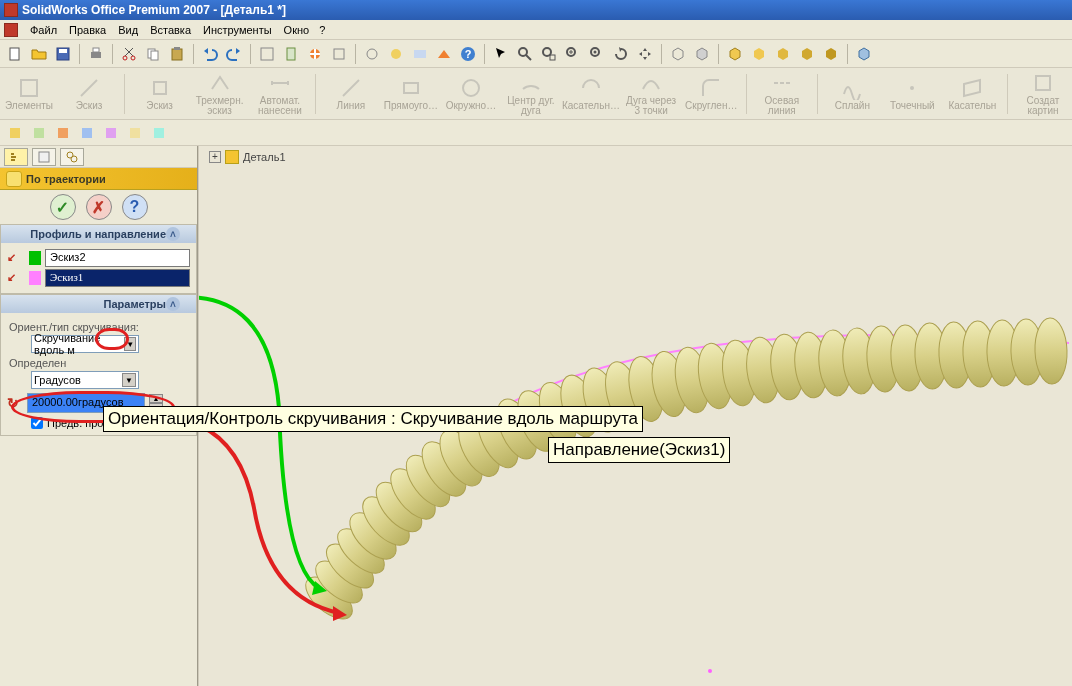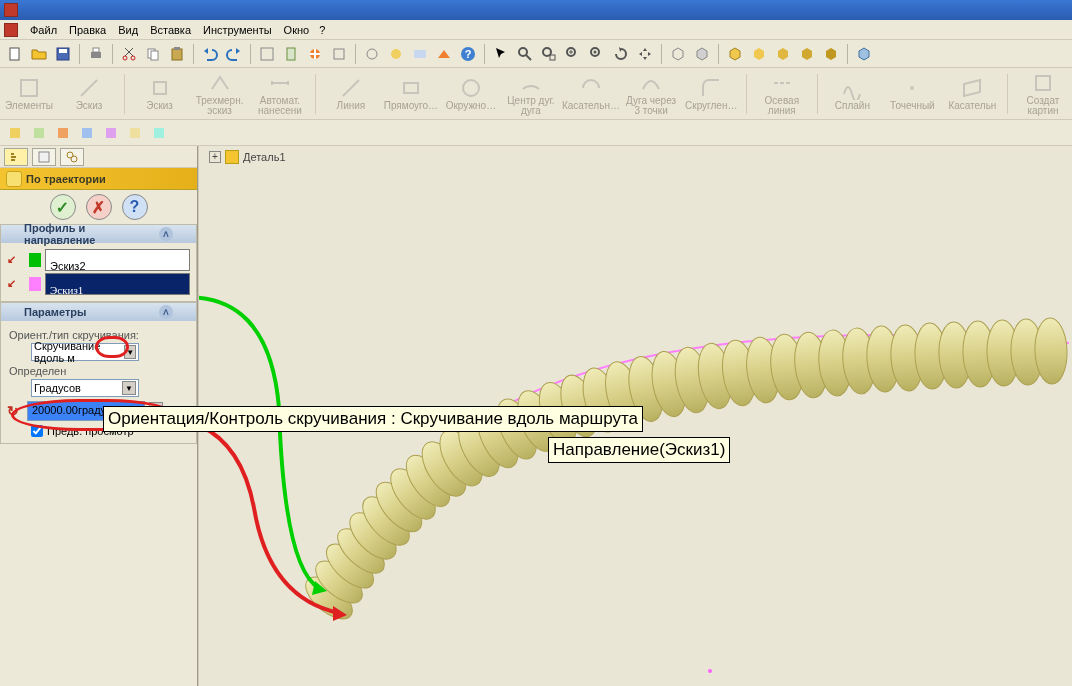--- a/index.html
+++ b/index.html
@@ -25,29 +25,29 @@
   .tabbtn { width: 24px; height: 18px; border: 1px solid #a8a89a; background: #f5f3e8; display: flex; align-items: center; justify-content: center; }
   .tabbtn.active { background: #fff2a8; }
   .featurehdr { height: 22px; background: linear-gradient(to right,#f4c430,#e5b01a); display: flex; align-items: center; padding: 0 6px; font-weight: bold; color: #3a3a2a; border-bottom: 1px solid #b8a020; }
   .featurehdr .fic { width: 16px; height: 16px; background: #f8e070; border: 1px solid #c9a418; border-radius: 3px; margin-right: 4px; }
   .okbar { height: 34px; display: flex; align-items: center; justify-content: center; gap: 10px; background: #ece9d8; }
   .rbtn { width: 26px; height: 26px; border-radius: 50%; display: flex; align-items: center; justify-content: center; font-weight: bold; font-size: 16px; border: 1px solid #888; }
   .ok { background: #dff0d0; color: #2e8b27; }
   .cancel { background: #f5d0c8; color: #c0392b; }
   .help { background: #d0e0f5; color: #2a5cb0; }
   .groupbox { border: 1px solid #bfbba9; margin: 0; }
-  .grouphdr { height: 18px; background: linear-gradient(to bottom,#d8e3ef,#b8c9de); display: flex; align-items: center; padding: 0 23px; font-weight: bold; color: #2a4060; justify-content: space-between; }
+  .grouphdr { height: 18px; background: linear-gradient(to bottom,#d8e3ef,#b8c9de); display: flex; align-items: center; padding: 0 16px; font-weight: bold; color: #2a4060; justify-content: flex-end; }
   .grouphdr .chev { width: 14px; height: 14px; background: #b0c4de; border-radius: 50%; display: flex; align-items: center; justify-content: center; color: #3a5a8a; font-size: 10px; }
   .groupbody { padding: 4px 6px; background: #ece9d8; }
   .rowsel { display: flex; align-items: center; gap: 4px; margin: 2px 0; }
   .rowsel .dir { width: 18px; height: 14px; color: #c03020; font-weight: bold; }
   .rowsel .sw { width: 12px; height: 14px; }
   .rowsel .sw.green { background: #00c000; }
   .rowsel .sw.pink { background: #ff80ff; }
-  .rowsel .val { flex: 1; height: 18px; border: 1px solid #7a7a7a; padding: 10px 4px; background: #fff; }
+  .rowsel .val { flex: 1; height: 18px; border: 1px solid #7a7a7a; padding: 1px 4px; background: #fff; }
   .rowsel .val.sel { background: #0a246a; color: #fff; font-family: Liberation Serif, serif; }
   .plabel { margin: 4px 2px 2px; color: #555; }
   .dd { width: 108px; height: 18px; border: 1px solid #7f9db9; background: #fff; display: flex; align-items: center; padding: 0 2px; justify-content: space-between; margin-left: 24px; }
   .dd .arr { width: 14px; height: 14px; background: #d4d0c8; border: 1px solid #888; display: flex; align-items: center; justify-content: center; font-size: 8px; }
   .spinrow { display: flex; align-items: center; gap: 4px; margin: 4px 0; }
   .spinrow .ric { width: 16px; height: 16px; color: #c03020; font-weight: bold; font-size: 14px; }
   .spinrow .val { width: 118px; height: 20px; border: 1px solid #7f9db9; background: #3b82f6; padding: 2px 4px; }
   .spinrow .spn { width: 14px; display: flex; flex-direction: column; }
   .spinrow .spn div { height: 9px; background: #d4d0c8; border: 1px solid #888; font-size: 7px; line-height: 7px; text-align: center; }
   .cb { display: flex; align-items: center; gap: 4px; margin: 4px 0 2px 24px; }
@@ -60,20 +60,21 @@
   .viewport { position: absolute; top: 22px; left: 0; right: 0; bottom: 0; overflow: hidden; }
   .redcircle1 { position: absolute; border: 3px solid #e02020; border-radius: 50%/60%; }
   .checkhdr { display: flex; align-items: center; gap: 4px; }
   .checkhdr input { width: 12px; height: 12px; }
 </style>
 </head>
 <body>
 
 <div class="titlebar">
   <span class="appicon"></span>
+  <span>SolidWorks Office Premium 2007 - [Деталь1 *]</span>
 </div>
 
 <div class="menubar">
   <span class="logo"></span>
   <span class="mi">Файл</span>
   <span class="mi">Правка</span>
   <span class="mi">Вид</span>
   <span class="mi">Вставка</span>
   <span class="mi">Инструменты</span>
   <span class="mi">Окно</span>

